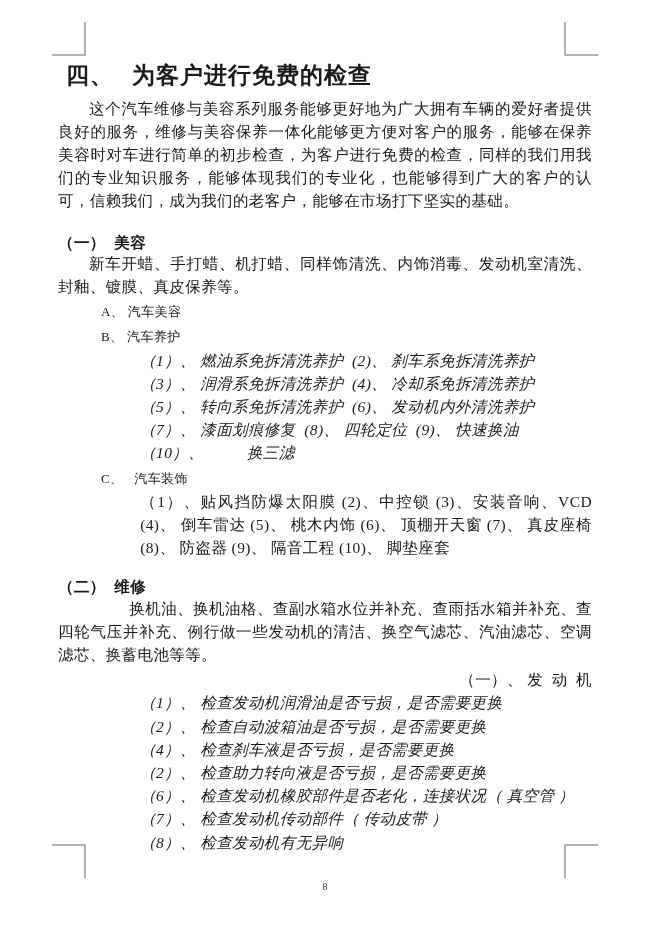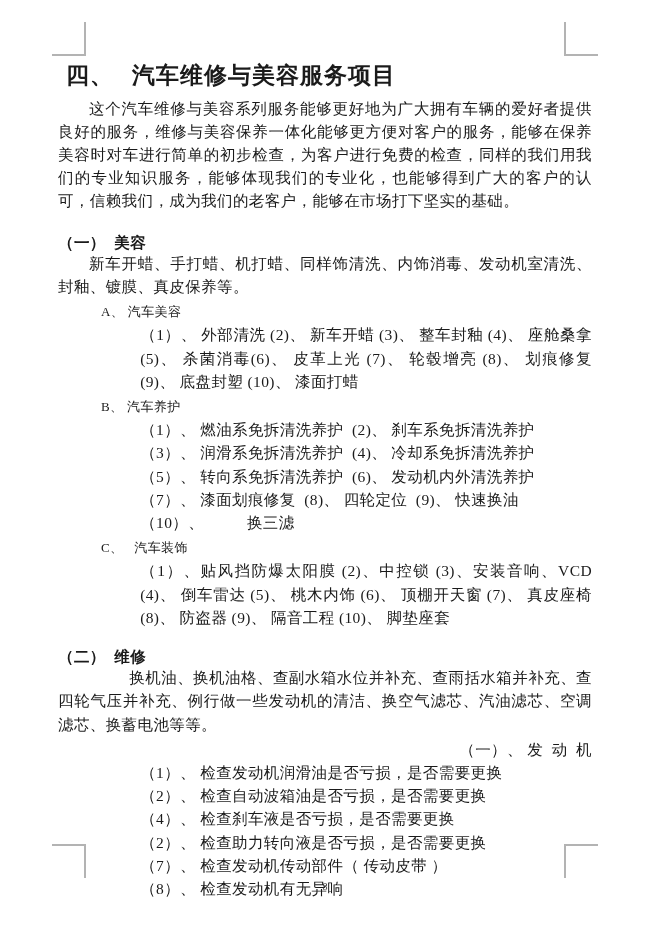--- a/index.html
+++ b/index.html
@@ -126,20 +126,21 @@
     word-break: break-all;
   }
 
   .item-line {
     font-size: 15.5px;
     line-height: 23.2px;
     margin: 0;
     padding-left: 5.3em;
     letter-spacing: 0.4px;
     white-space: pre;
+    font-style: italic;
   }
 
   .minor-head {
     font-size: 15.5px;
     line-height: 23.2px;
     margin: 0;
     padding-left: 1.2em;
     letter-spacing: 0.4px;
     white-space: pre;
     text-align: right;
@@ -159,46 +160,46 @@
 </head>
 <body>
 
 <div class="crop-mark crop-tl"></div>
 <div class="crop-mark crop-tr"></div>
 <div class="crop-mark crop-bl"></div>
 <div class="crop-mark crop-br"></div>
 
 <div class="page">
 
-  <h1 class="doc-title">四、  汽车维修与美容服务项目</h1>
+  <h1 class="doc-title">四、  为客户进行免费的检查</h1>
 
   <p class="para lead">这个汽车维修与美容系列服务能够更好地为广大拥有车辆的爱好者提供良好的服务，维修与美容保养一体化能够更方便对客户的服务，能够在保养美容时对车进行简单的初步检查，为客户进行免费的检查，同样的我们用我们的专业知识服务，能够体现我们的专业化，也能够得到广大的客户的认可，信赖我们，成为我们的老客户，能够在市场打下坚实的基础。</p>
 
   <p class="section-head">（一）  美容</p>
   <p class="para under-head">新车开蜡、手打蜡、机打蜡、同样饰清洗、内饰消毒、发动机室清洗、封釉、镀膜、真皮保养等。</p>
 
   <p class="sub-head">A、 汽车美容</p>
-  <p class="item-block">（1）、 外部清洗  (2)、 新车开蜡  (3)、 整车封釉  (4)、 座舱桑拿  (5)、 杀菌消毒(6)、 皮革上光  (7)、 轮毂增亮  (8)、 划痕修复  (9)、 底盘封塑  (10)、 漆面打蜡</p>
 
   <p class="sub-head spaced">B、 汽车养护</p>
   <p class="item-line">（1）、 燃油系免拆清洗养护  (2)、 刹车系免拆清洗养护</p>
   <p class="item-line">（3）、 润滑系免拆清洗养护  (4)、 冷却系免拆清洗养护</p>
   <p class="item-line">（5）、 转向系免拆清洗养护  (6)、 发动机内外清洗养护</p>
   <p class="item-line">（7）、 漆面划痕修复  (8)、 四轮定位  (9)、 快速换油</p>
   <p class="item-line">（10）、          换三滤</p>
 
   <p class="sub-head spaced">C、   汽车装饰</p>
   <p class="item-block">（1）、贴风挡防爆太阳膜  (2)、中控锁  (3)、安装音响、VCD  (4)、 倒车雷达  (5)、 桃木内饰  (6)、 顶棚开天窗  (7)、 真皮座椅  (8)、 防盗器  (9)、 隔音工程  (10)、 脚垫座套</p>
 
   <p class="section-head">（二）  维修</p>
   <p class="para under-head-wide">换机油、换机油格、查副水箱水位并补充、查雨括水箱并补充、查四轮气压并补充、例行做一些发动机的清洁、换空气滤芯、汽油滤芯、空调滤芯、换蓄电池等等。</p>
 
   <p class="minor-head">（一）、 发  动  机</p>
   <p class="item-line">（1）、 检查发动机润滑油是否亏损，是否需要更换</p>
   <p class="item-line">（2）、 检查自动波箱油是否亏损，是否需要更换</p>
   <p class="item-line">（4）、 检查刹车液是否亏损，是否需要更换</p>
   <p class="item-line">（2）、 检查助力转向液是否亏损，是否需要更换</p>
+  <p class="item-line">（6）、 检查发动机橡胶部件是否老化，连接状况（ 真空管 ）</p>
   <p class="item-line">（7）、 检查发动机传动部件（ 传动皮带 ）</p>
   <p class="item-line">（8）、 检查发动机有无异响</p>
 
 </div>
 
 <div class="page-number">8</div>
 
 </body></html>

